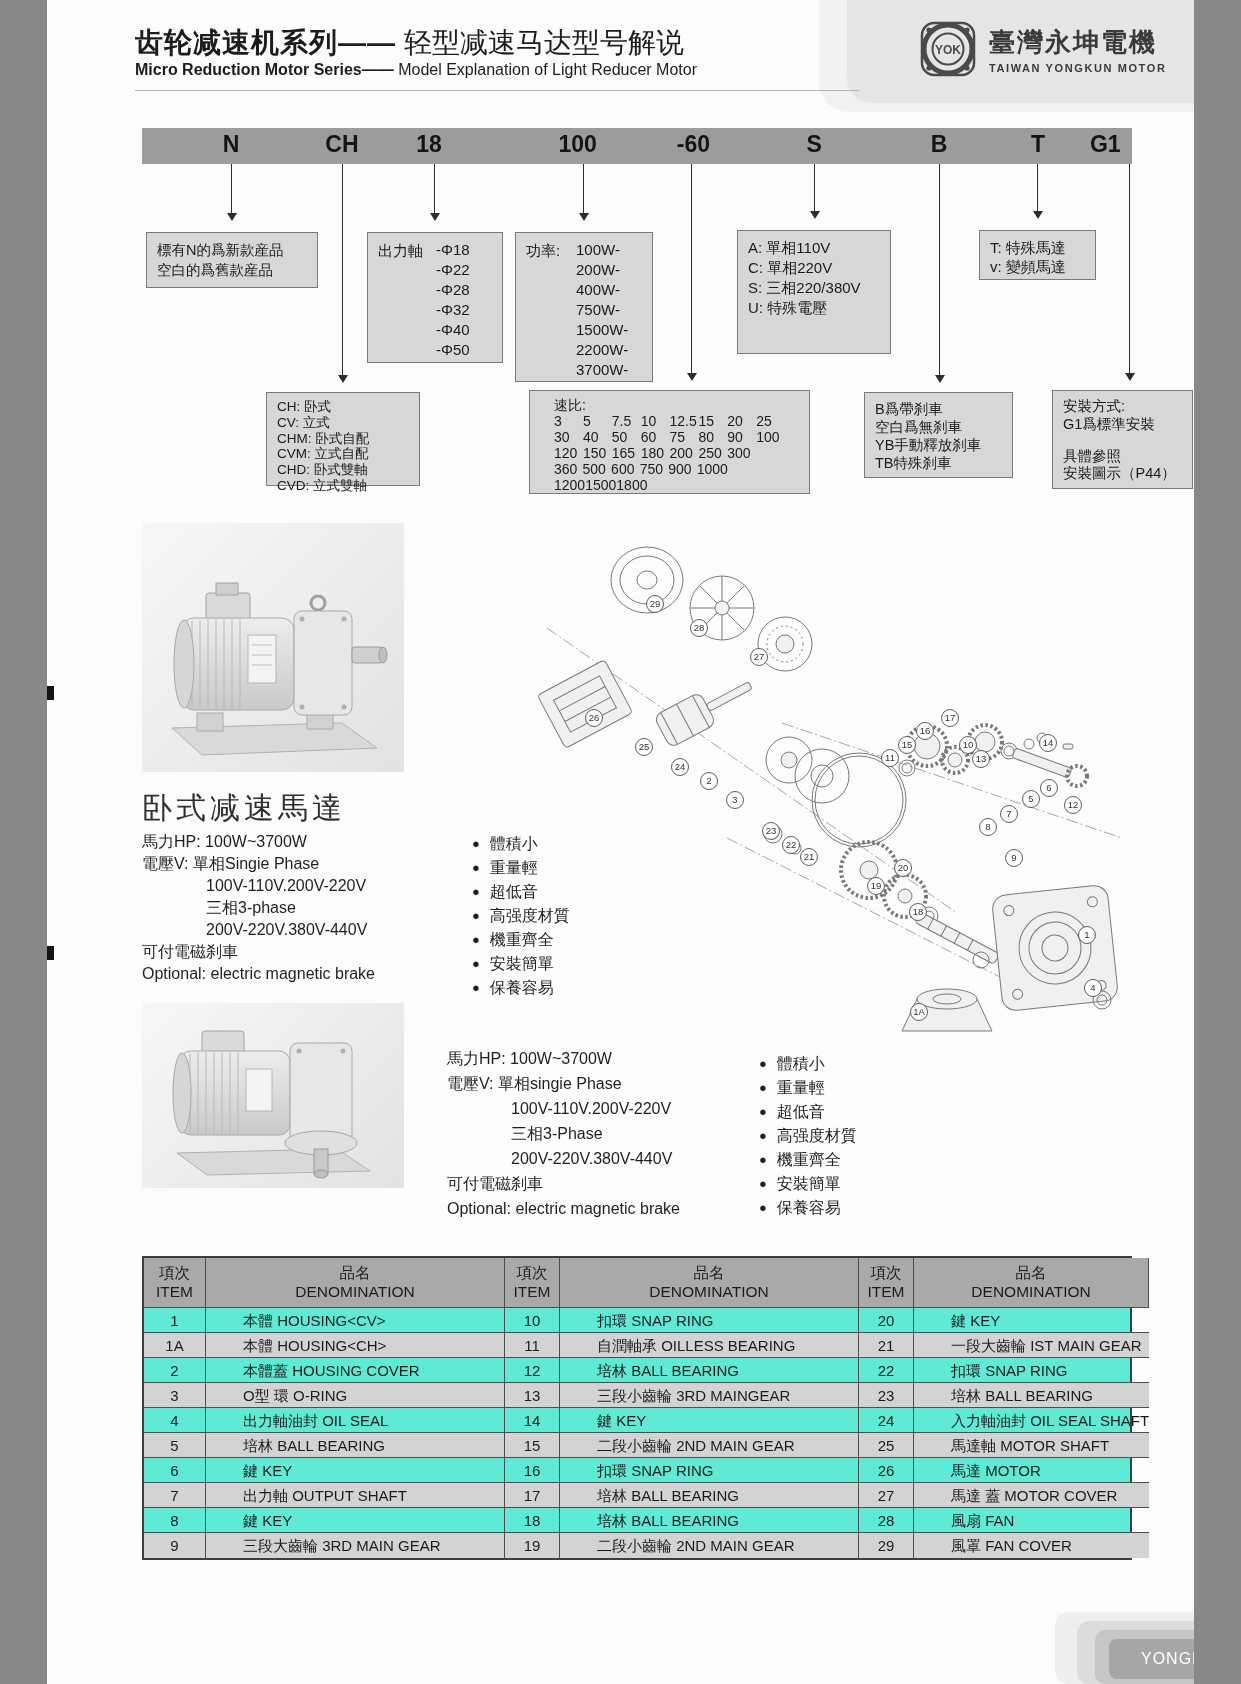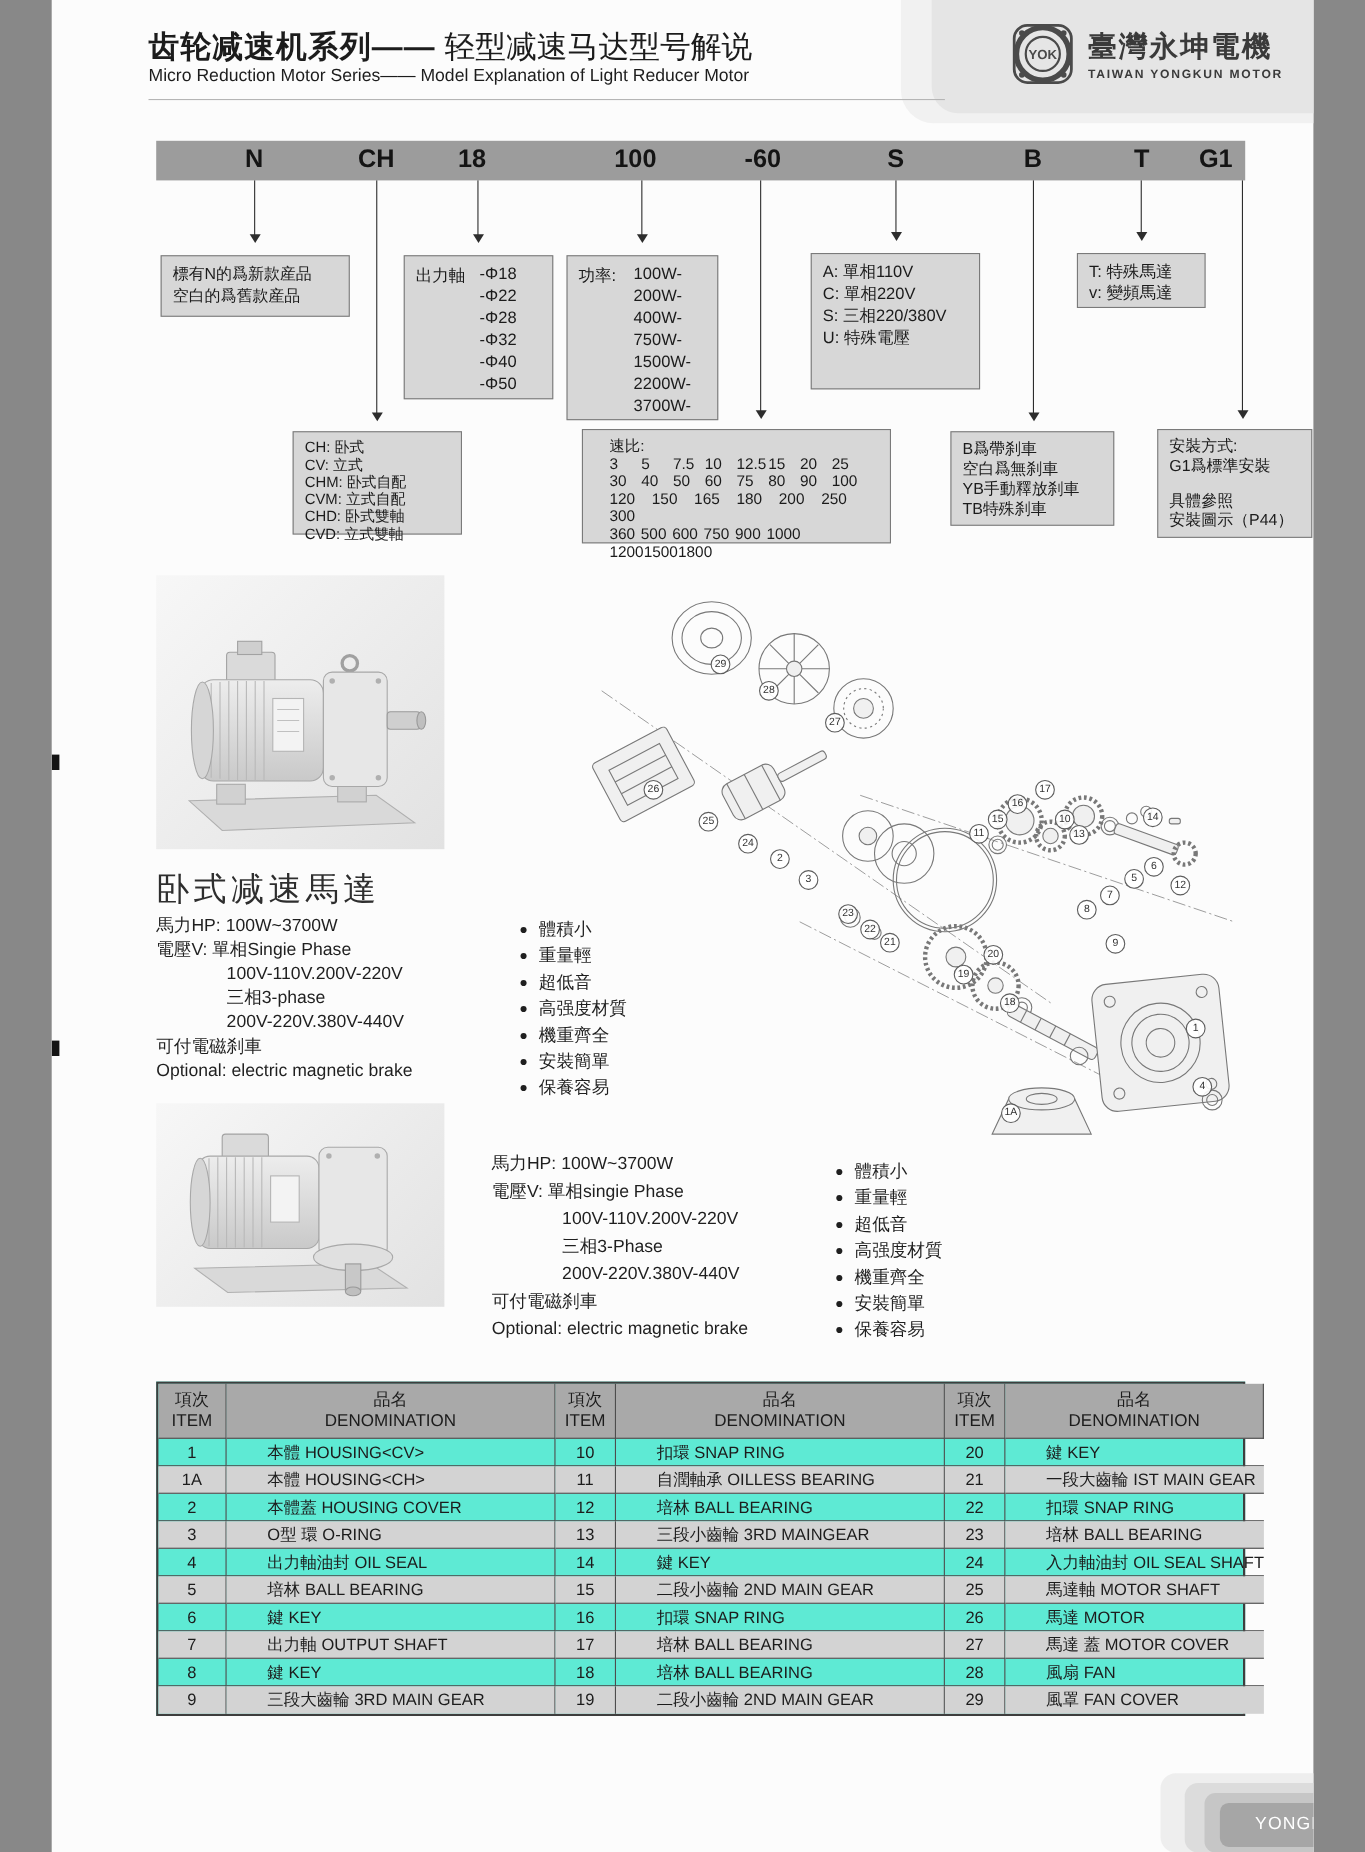--- a/index.html
+++ b/index.html
@@ -9,21 +9,21 @@
   
   .hp1 { position:absolute; left:772px; top:0; width:469px; height:112px; background:#f1f1f1; border-radius:0 0 0 30px; }
   .hp2 { position:absolute; left:800px; top:0; width:441px; height:103px; background:#e5e5e5; border-radius:0 0 0 24px; }
   .edge-mark { position:absolute; left:0; width:7px; height:14px; background:#141414; }
 
   
   .title { position:absolute; left:88px; top:24px; font-size:28px; white-space:nowrap; }
   .title .b { font-weight:bold; letter-spacing:1px; }
   .title .l { font-weight:normal; margin-left:8px; }
   .subtitle { position:absolute; left:88px; top:61px; font-size:16px; }
-  .subtitle .b { font-weight:normal;text-align:center; }
+  .subtitle .b { font-weight:bold;text-align:center; }
   .hline { position:absolute; left:88px; top:90px; width:724px; height:1px; background:#b5b5b5; }
   .logo { position:absolute; left:870px; top:18px; display:flex; align-items:center; gap:10px; }
   .company .zh { font-size:26px; font-weight:bold; color:#3a3a3a; letter-spacing:2px; }
   .company .en { font-size:11px; font-weight:bold; color:#3a3a3a; letter-spacing:1.6px; margin-top:2px; }
 
   
   .mbar { position:absolute; left:95px; top:128px; width:990px; height:36px; background:#9c9c9c; }
   .mseg { position:absolute; top:3px; transform:translateX(-50%); font-size:23px; font-weight:bold; color:#141414; }
 
   
@@ -55,21 +55,21 @@
 
   
   .sec-heading { position:absolute; font-size:30px; color:#2e2e2e; letter-spacing:4px; white-space:nowrap; }
   #h-heading { left:95px; top:788px; }
   #v-heading { left:400px; top:1000px; }
   .specs { position:absolute; font-size:16px; color:#1f1f1f; white-space:nowrap; }
   .specs .ln { min-height:1em; }
   #h-specs { left:95px; top:831px; line-height:22px; }
   #v-specs { left:400px; top:1046px; line-height:25px; }
   .specs .ln:nth-child(3), .specs .ln:nth-child(4), .specs .ln:nth-child(5) { padding-left:64px; }
-  .features { position:absolute; font-size:16px; color:#1f1f1f; white-space:nowrap; }
+  .features { position:absolute; font-size:16px; color:#1f1f1f; white-space:nowrap;font-family:Liberation Mono, monospace; }
   #h-features { left:425px; top:833px; line-height:23px; }
   #v-features { left:712px; top:1053px; line-height:23px; }
   .features .ln::before { content:"●"; font-size:13px; margin-right:10px; vertical-align:1px; }
 
   
   #diagram { position:absolute; left:430px; top:508px; width:715px; height:575px; }
   #diagram svg { position:absolute; left:0; top:0; }
   .callout { position:absolute; width:18px; height:18px; border:1px solid #5d5d5d; border-radius:50%; background:rgba(255,255,255,.9); font-size:9.5px; line-height:16px; text-align:center; color:#333; transform:translate(-50%,-50%); }
   .dg-sh { fill:#f0f0f0; stroke:#787878; stroke-width:1; }
   .dg-ln { fill:none; stroke:#787878; stroke-width:1; }
@@ -219,21 +219,21 @@
         <div class="grow" style="grid-template-columns: repeat(8, 1fr);">
           <span>30</span>
           <span>40</span>
           <span>50</span>
           <span>60</span>
           <span>75</span>
           <span>80</span>
           <span>90</span>
           <span>100</span>
         </div>
-        <div class="grow" style="grid-template-columns: repeat(6, 1fr);">
+        <div class="grow" style="grid-template-columns: repeat(8, 1fr);">
           <span>120</span>
           <span>150</span>
           <span>165</span>
           <span>180</span>
           <span>200</span>
           <span>250</span>
           <span>300</span>
           <span></span>
         </div>
         <div class="grow" style="grid-template-columns: repeat(8, 1fr);">

